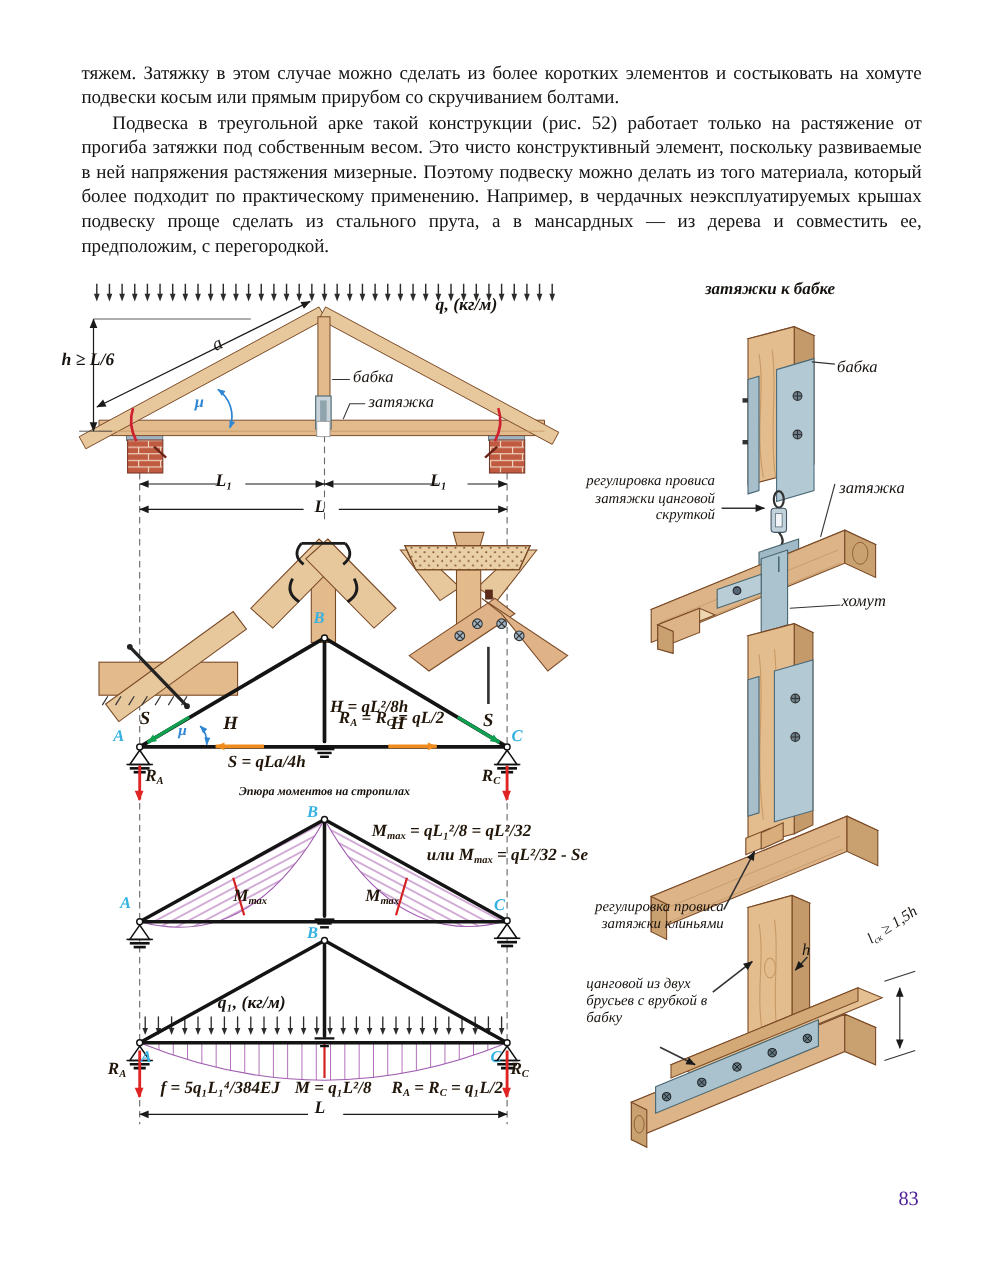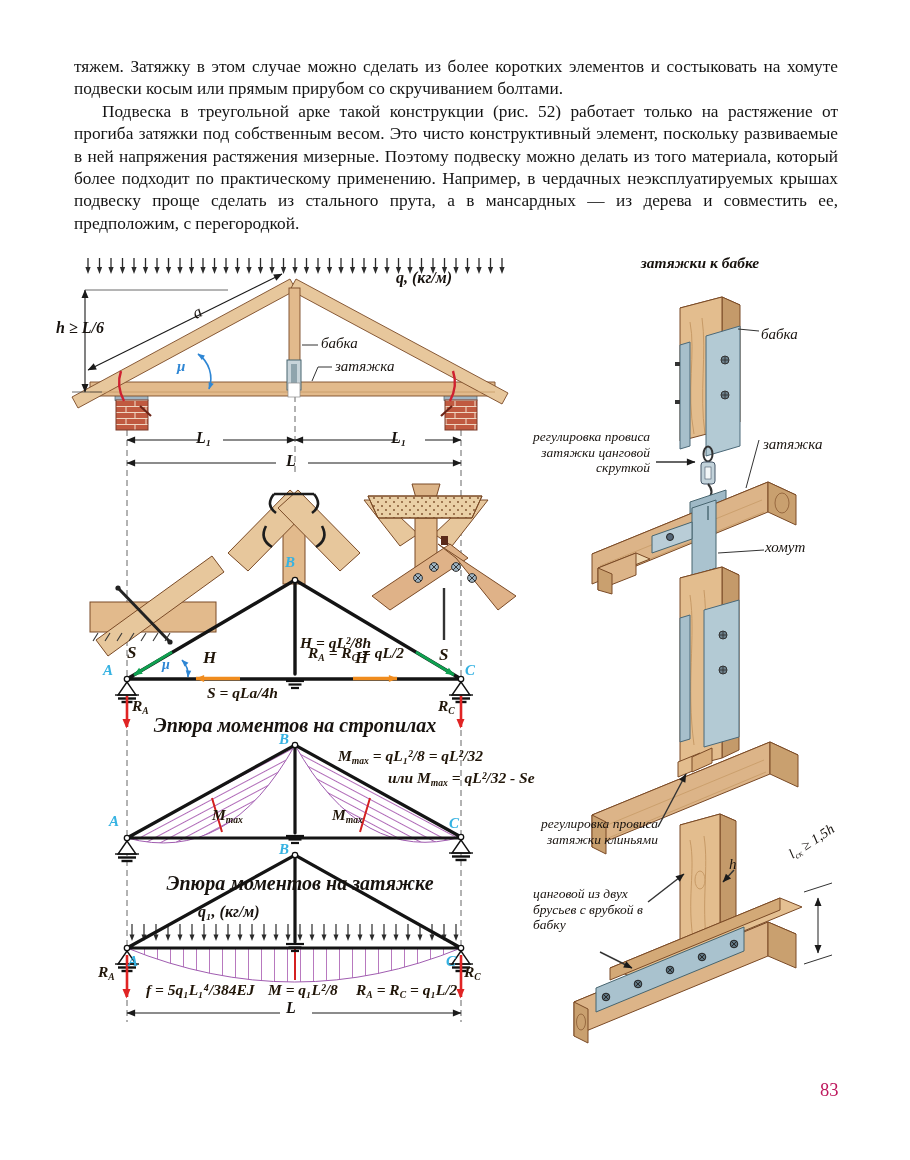--- a/index.html
+++ b/index.html
@@ -8,30 +8,30 @@
   .bodytext{position:absolute;left:74px;top:56px;width:764px;font-size:17.3px;
         line-height:22.4px;text-align:justify;color:#141414;}
   .bodytext p{margin:0;}
   .bodytext p.indent{text-indent:28px;}
   .lbl{position:absolute;font-style:italic;font-size:15px;line-height:1.12;
        color:#17120e;white-space:nowrap;}
   .semi{font-weight:600;font-size:16px;}
   .frm{font-weight:600;font-size:15.5px;color:#201508;}
   .cyan{color:#35b2e2;font-weight:600;font-size:15px;}
   .blue{color:#2e86d4;font-weight:600;}
-  .ttl{font-weight:700;font-size:20px;}
+  .ttl{font-weight:700;font-size:11px;}
   .center{text-align:center;}
   .wrap{white-space:normal;}
   .rt{text-align:right;}
   .sm{font-size:13.5px;line-height:15.5px;}
   .sub{font-size:0.62em;vertical-align:-0.28em;}
   .caption{position:absolute;left:0;top:1046px;width:910px;text-align:center;
        font-style:italic;font-weight:700;font-size:17px;color:#151515;}
-  .pagenum{position:absolute;left:820px;top:1080px;width:48px;
-       font-size:18.5px;color:#be185d;}
+  .pagenum{position:absolute;left:802px;top:1080px;width:48px;text-align:center;
+       font-size:18.5px;color:#4c1d95;}
   svg{position:absolute;}
 </style>
 </head>
 <body>
 
 <div id="page">
 
   <div class="bodytext">
     <p>тяжем. Затяжку в этом случае можно сделать из более коротких элементов и состыковать на хомуте подвески косым или прямым прирубом со скручиванием болтами.</p>
     <p class="indent">Подвеска в треугольной арке такой конструкции (рис. 52) работает только на растяжение от прогиба затяжки под собственным весом. Это чисто конструктивный элемент, поскольку развиваемые в ней напряжения растяжения мизерные. Поэтому подвеску можно делать из того материала, который более подходит по практическому применению. Например, в чердачных неэксплуатируемых крышах подвеску проще сделать из стального прута, а в мансардных — из дерева и совместить ее, предположим, с перегородкой.</p>
@@ -649,21 +649,20 @@
 
   <div class="lbl ttl center" style="left:120px;top:714px;width:350px">Эпюра моментов на стропилах</div>
   <div class="lbl cyan" style="left:109px;top:813px">A</div>
   <div class="lbl cyan" style="left:279px;top:731px">B</div>
   <div class="lbl cyan" style="left:449px;top:815px">C</div>
   <div class="lbl frm" style="left:212px;top:806px"><span>M</span><span class="sub">max</span></div>
   <div class="lbl frm" style="left:332px;top:806px"><span>M</span><span class="sub">max</span></div>
   <div class="lbl frm" style="left:338px;top:747px"><span>M</span><span class="sub">max</span><span> = qL₁²/8 = qL²/32</span></div>
   <div class="lbl frm" style="left:388px;top:769px"><span>или M</span><span class="sub">max</span><span> = qL²/32 - Se</span></div>
 
-  <div class="lbl ttl center" style="left:130px;top:872px;width:340px">Эпюра моментов на затяжке</div>
   <div class="lbl semi" style="left:198px;top:903px">q₁, (кг/м)</div>
   <div class="lbl cyan" style="left:279px;top:841px">B</div>
   <div class="lbl cyan" style="left:128px;top:953px">A</div>
   <div class="lbl cyan" style="left:446px;top:953px">C</div>
   <div class="lbl frm" style="left:98px;top:963px"><span>R</span><span class="sub">A</span></div>
   <div class="lbl frm" style="left:464px;top:963px"><span>R</span><span class="sub">C</span></div>
   <div class="lbl frm" style="left:146px;top:981px">f = 5q₁L₁⁴/384EJ</div>
   <div class="lbl frm" style="left:268px;top:981px">M = q₁L²/8</div>
   <div class="lbl frm" style="left:356px;top:981px"><span>R</span><span class="sub">A</span><span> = R</span><span class="sub">C</span><span> = q₁L/2</span></div>
   <div class="lbl semi" style="left:286px;top:999px">L</div>

